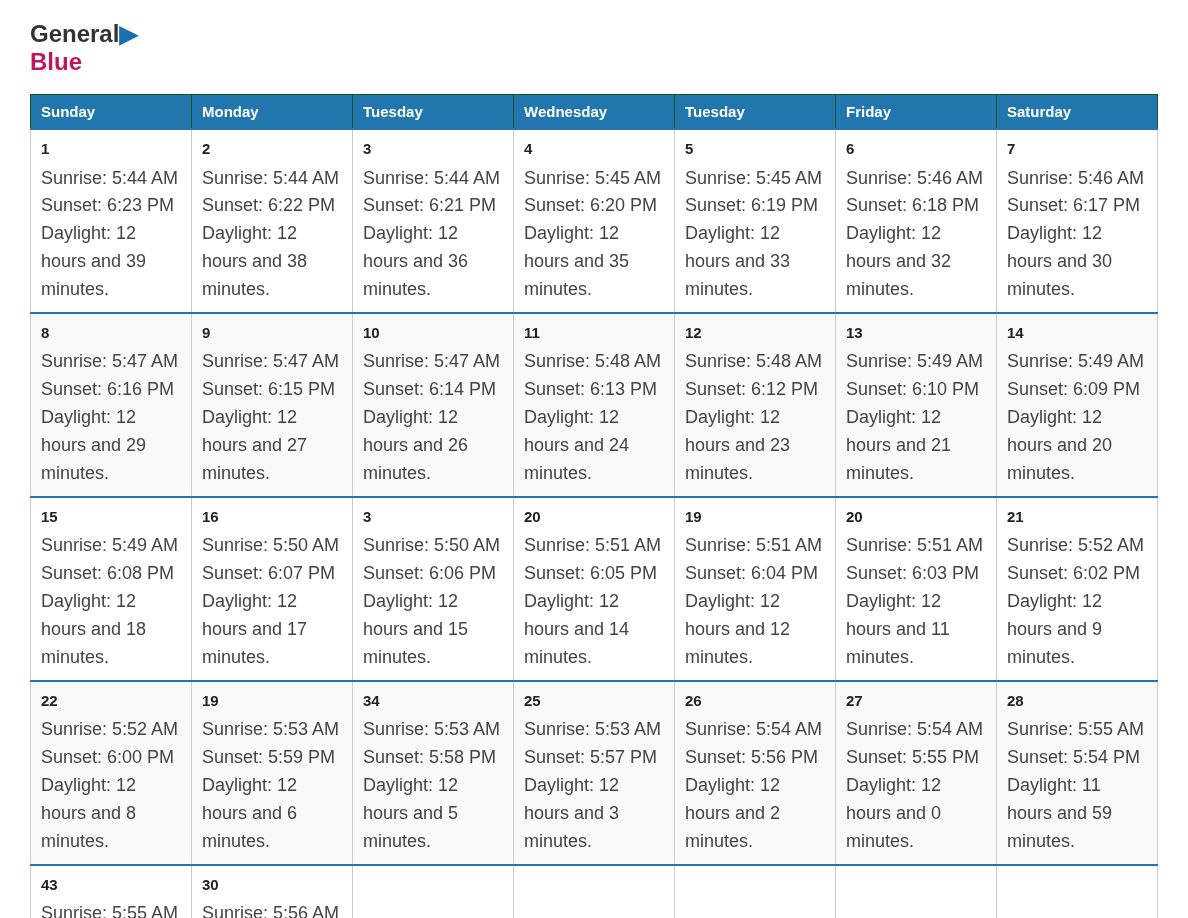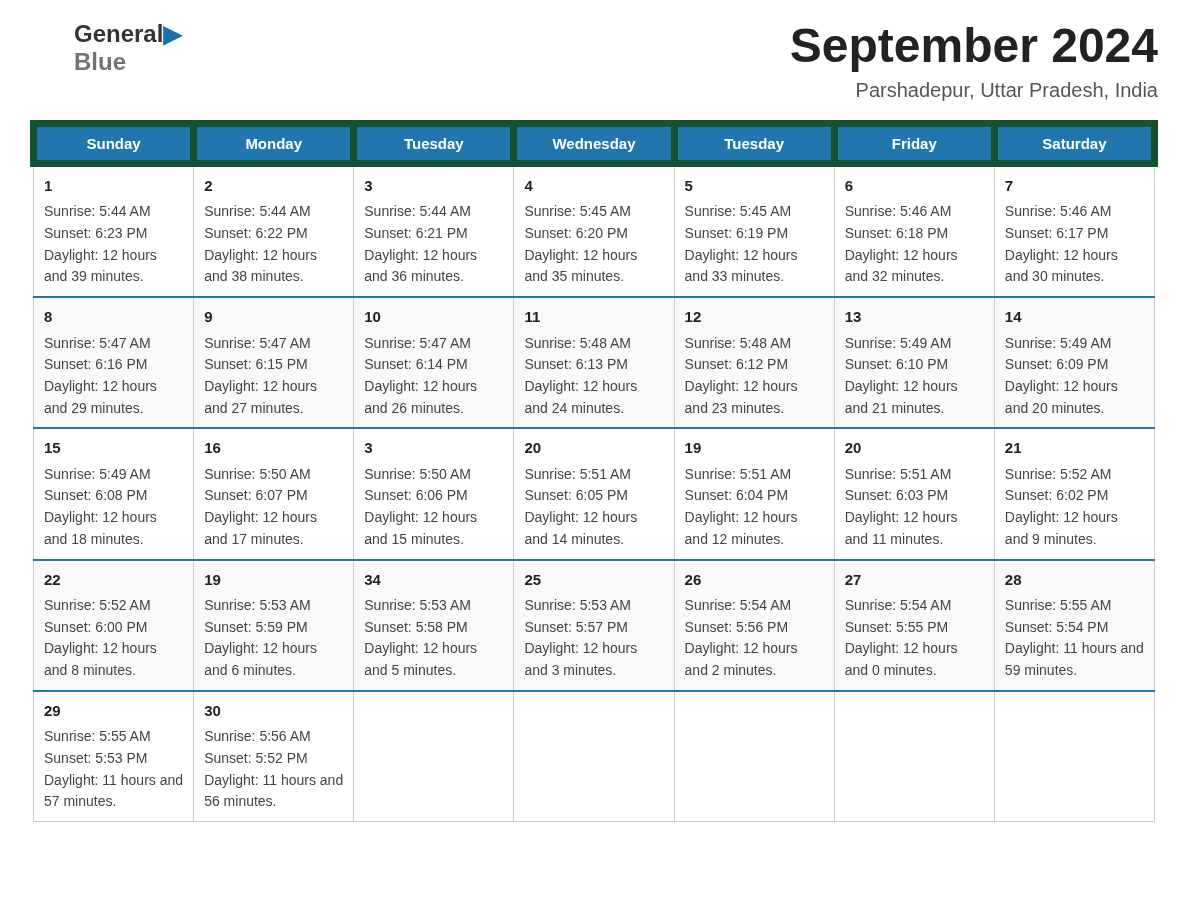--- a/index.html
+++ b/index.html
@@ -9,21 +9,20 @@
       color: #333;
       width: 1188px;
       min-height: 918px;
       padding: 20px 30px;
     }
     .header {
       display: flex;
       justify-content: space-between;
       align-items: flex-start;
       margin-bottom: 18px;
-      margin-left: 44px;
     }
     .logo {
       display: flex;
       flex-direction: column;
       align-items: flex-start;
     }
     .title-block {
       text-align: right;
     }
     .month-title {
@@ -41,68 +40,64 @@
       width: 100%;
       border-collapse: collapse;
       table-layout: fixed;
     }
     thead tr th {
       background-color: #2176ae;
       color: #fff;
       font-size: 15px;
       font-weight: bold;
       padding: 8px 10px;
-      text-align: center;
-      border: 7px solid #14532d;
+      text-align: left;
+      border: 1px solid #14532d;
     }
     tbody tr td {
       vertical-align: top;
       padding: 8px 10px;
       font-size: 13px;
       line-height: 1.5;
       border: 1px solid #ccc;
       border-top: 2px solid #2176ae;
       background: #fff;
       min-height: 90px;
     }
     tbody tr td .day-num {
       font-size: 15px;
       font-weight: bold;
       display: block;
       margin-bottom: 4px;
       color: #222;
     }
     tbody tr td .day-info {
       color: #444;
-      font-size: 14px;
+      font-size: 18px;
       line-height: 1.55;
     }
     tbody tr:nth-child(even) td {
       background: #f9f9f9;
     }
     .empty-cell {
       background: #fff !important;
       border-top: 2px solid #2176ae;
     }
   </style>
 </head>
 <body>
 
 <div class="header">
   <div class="logo">
     <div>
       <span style="font-size:24px;font-weight:bold;color:#333;">General</span><span style="font-size:24px;font-weight:bold;color:#1a6faf;">▶</span>
     </div>
     <div>
-      <span style="font-size:24px;font-weight:bold;color:#737373;">Blue</span>
+      <span style="font-size:24px;font-weight:bold;color:#be185d;">Blue</span>
     </div>
-  </div>
-  <div class="title-block">
-    <div class="month-title">September 2024</div>
-    <div class="location">Parshadepur, Uttar Pradesh, India</div>
   </div>
 </div>
 
 <table>
   <thead>
     <tr>
     <th>Sunday</th>
         <th>Monday</th>
         <th>Tuesday</th>
         <th>Wednesday</th>
@@ -227,21 +222,21 @@
           <span class="day-num">27</span>
           <div class="day-info">Sunrise: 5:54 AM<br>Sunset: 5:55 PM<br>Daylight: 12 hours and 0 minutes.</div>
         </td>
         <td>
           <span class="day-num">28</span>
           <div class="day-info">Sunrise: 5:55 AM<br>Sunset: 5:54 PM<br>Daylight: 11 hours and 59 minutes.</div>
         </td>
       </tr>
       <tr>
         <td>
-          <span class="day-num">29</span>
+          <span class="day-num">43</span>
           <div class="day-info">Sunrise: 5:55 AM<br>Sunset: 5:53 PM<br>Daylight: 11 hours and 57 minutes.</div>
         </td>
         <td>
           <span class="day-num">30</span>
           <div class="day-info">Sunrise: 5:56 AM<br>Sunset: 5:52 PM<br>Daylight: 11 hours and 56 minutes.</div>
         </td>
         <td class="empty-cell"></td>
         <td class="empty-cell"></td>
         <td class="empty-cell"></td>
         <td class="empty-cell"></td>

